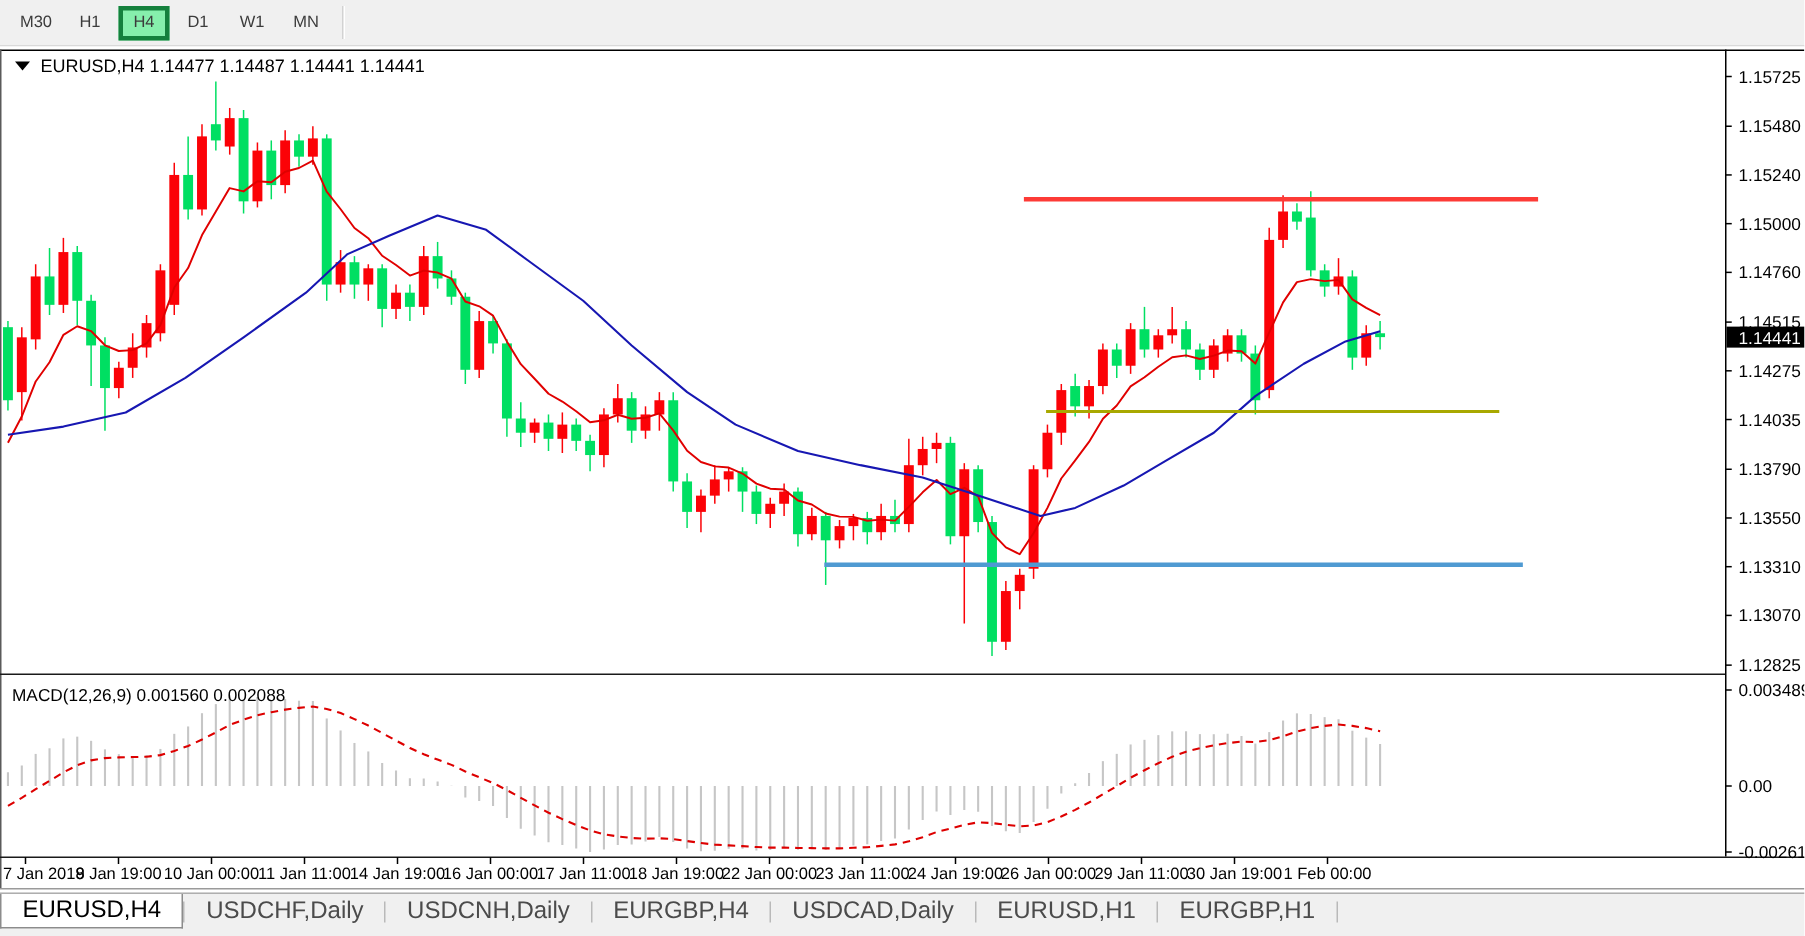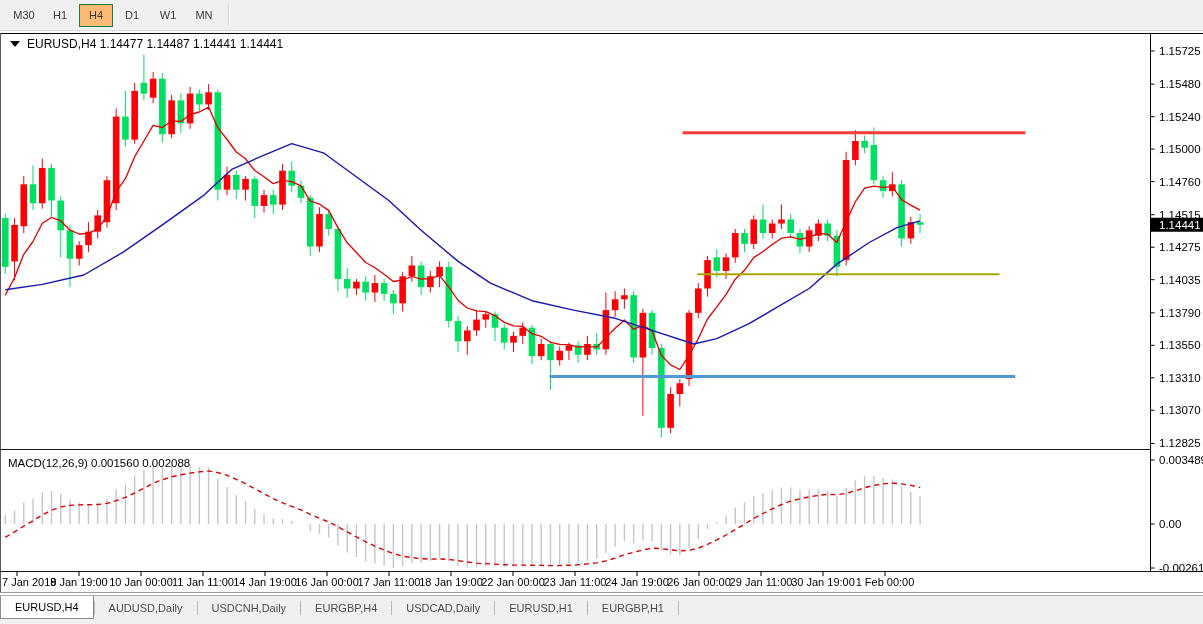--- a/index.html
+++ b/index.html
@@ -3,29 +3,29 @@
 <meta charset="utf-8">
 <style>
   html,body{margin:0;padding:0;background:#ffffff;width:1203px;height:624px;overflow:hidden;
     font-family:"Liberation Sans",sans-serif;-webkit-font-smoothing:none;}
   #stage{position:relative;width:1203px;height:460px;background:#fff;}
   
   #toolbar{position:absolute;left:0;top:0;width:1203px;height:31px;background:#f0f0f0;
     border-bottom:1px solid #d9d9d9;box-sizing:border-box;display:flex;align-items:center;}
   .tf-btn{min-width:34px;height:23px;margin:0 1px;display:flex;align-items:center;justify-content:center;
     font-size:11px;color:#3b3b3b;background:#f0f0f0;border:1px solid transparent;box-sizing:border-box;cursor:default;}
-  .tf-btn.active{background:#fdba74;border:1px solid #15803d;}
+  .tf-btn.active{background:#86efac;border:3px solid #15803d;}
   #tf-sep{width:1px;height:22px;background:#d2d2d2;border-right:1px solid #ffffff;margin:0 6px;}
   #tf-lead{width:6px;}
   
   #chart-svg{position:absolute;left:0;top:0;}
   
   #tabbar{position:absolute;left:0;top:595px;width:1203px;height:29px;background:#f0f0f0;
     border-top:1px solid #aeaeae;box-sizing:border-box;display:flex;align-items:flex-start;}
-  .chart-tab{height:24px;display:flex;align-items:center;padding:0 14px;font-size:11px;color:#4b4b4b;
+  .chart-tab{height:24px;display:flex;align-items:center;padding:0 14px;font-size:16px;color:#4b4b4b;
     position:relative;cursor:default;white-space:nowrap;}
   .chart-tab.active{background:#ffffff;border:1px solid #8c8c8c;border-top:none;color:#000;
     box-sizing:border-box;height:23px;}
   .tab-sep{width:1px;height:14px;background:#b9b9b9;margin-top:5px;}
 </style>
 </head>
 <body>
 
 <div id="stage">
 
@@ -430,21 +430,21 @@
         <text x="885" y="586" font-size="11" fill="#000000" text-anchor="middle">1 Feb 00:00</text>
       </g>
       <path d="M10 41 L20 41 L15 47 Z" fill="#000"></path>
       <text x="27" y="48" font-size="12" fill="#000">EURUSD,H4  1.14477 1.14487 1.14441 1.14441</text>
       <text x="8" y="467" font-size="11.5" fill="#000">MACD(12,26,9) 0.001560 0.002088</text>
     </svg>
 
   <div id="tabbar">
       <div class="chart-tab active">EURUSD,H4</div>
       <div class="tab-sep"></div>
-      <div class="chart-tab">AUDUSD,Daily</div>
+      <div class="chart-tab">USDCHF,Daily</div>
       <div class="tab-sep"></div>
       <div class="chart-tab">USDCNH,Daily</div>
       <div class="tab-sep"></div>
       <div class="chart-tab">EURGBP,H4</div>
       <div class="tab-sep"></div>
       <div class="chart-tab">USDCAD,Daily</div>
       <div class="tab-sep"></div>
       <div class="chart-tab">EURUSD,H1</div>
       <div class="tab-sep"></div>
       <div class="chart-tab">EURGBP,H1</div>

